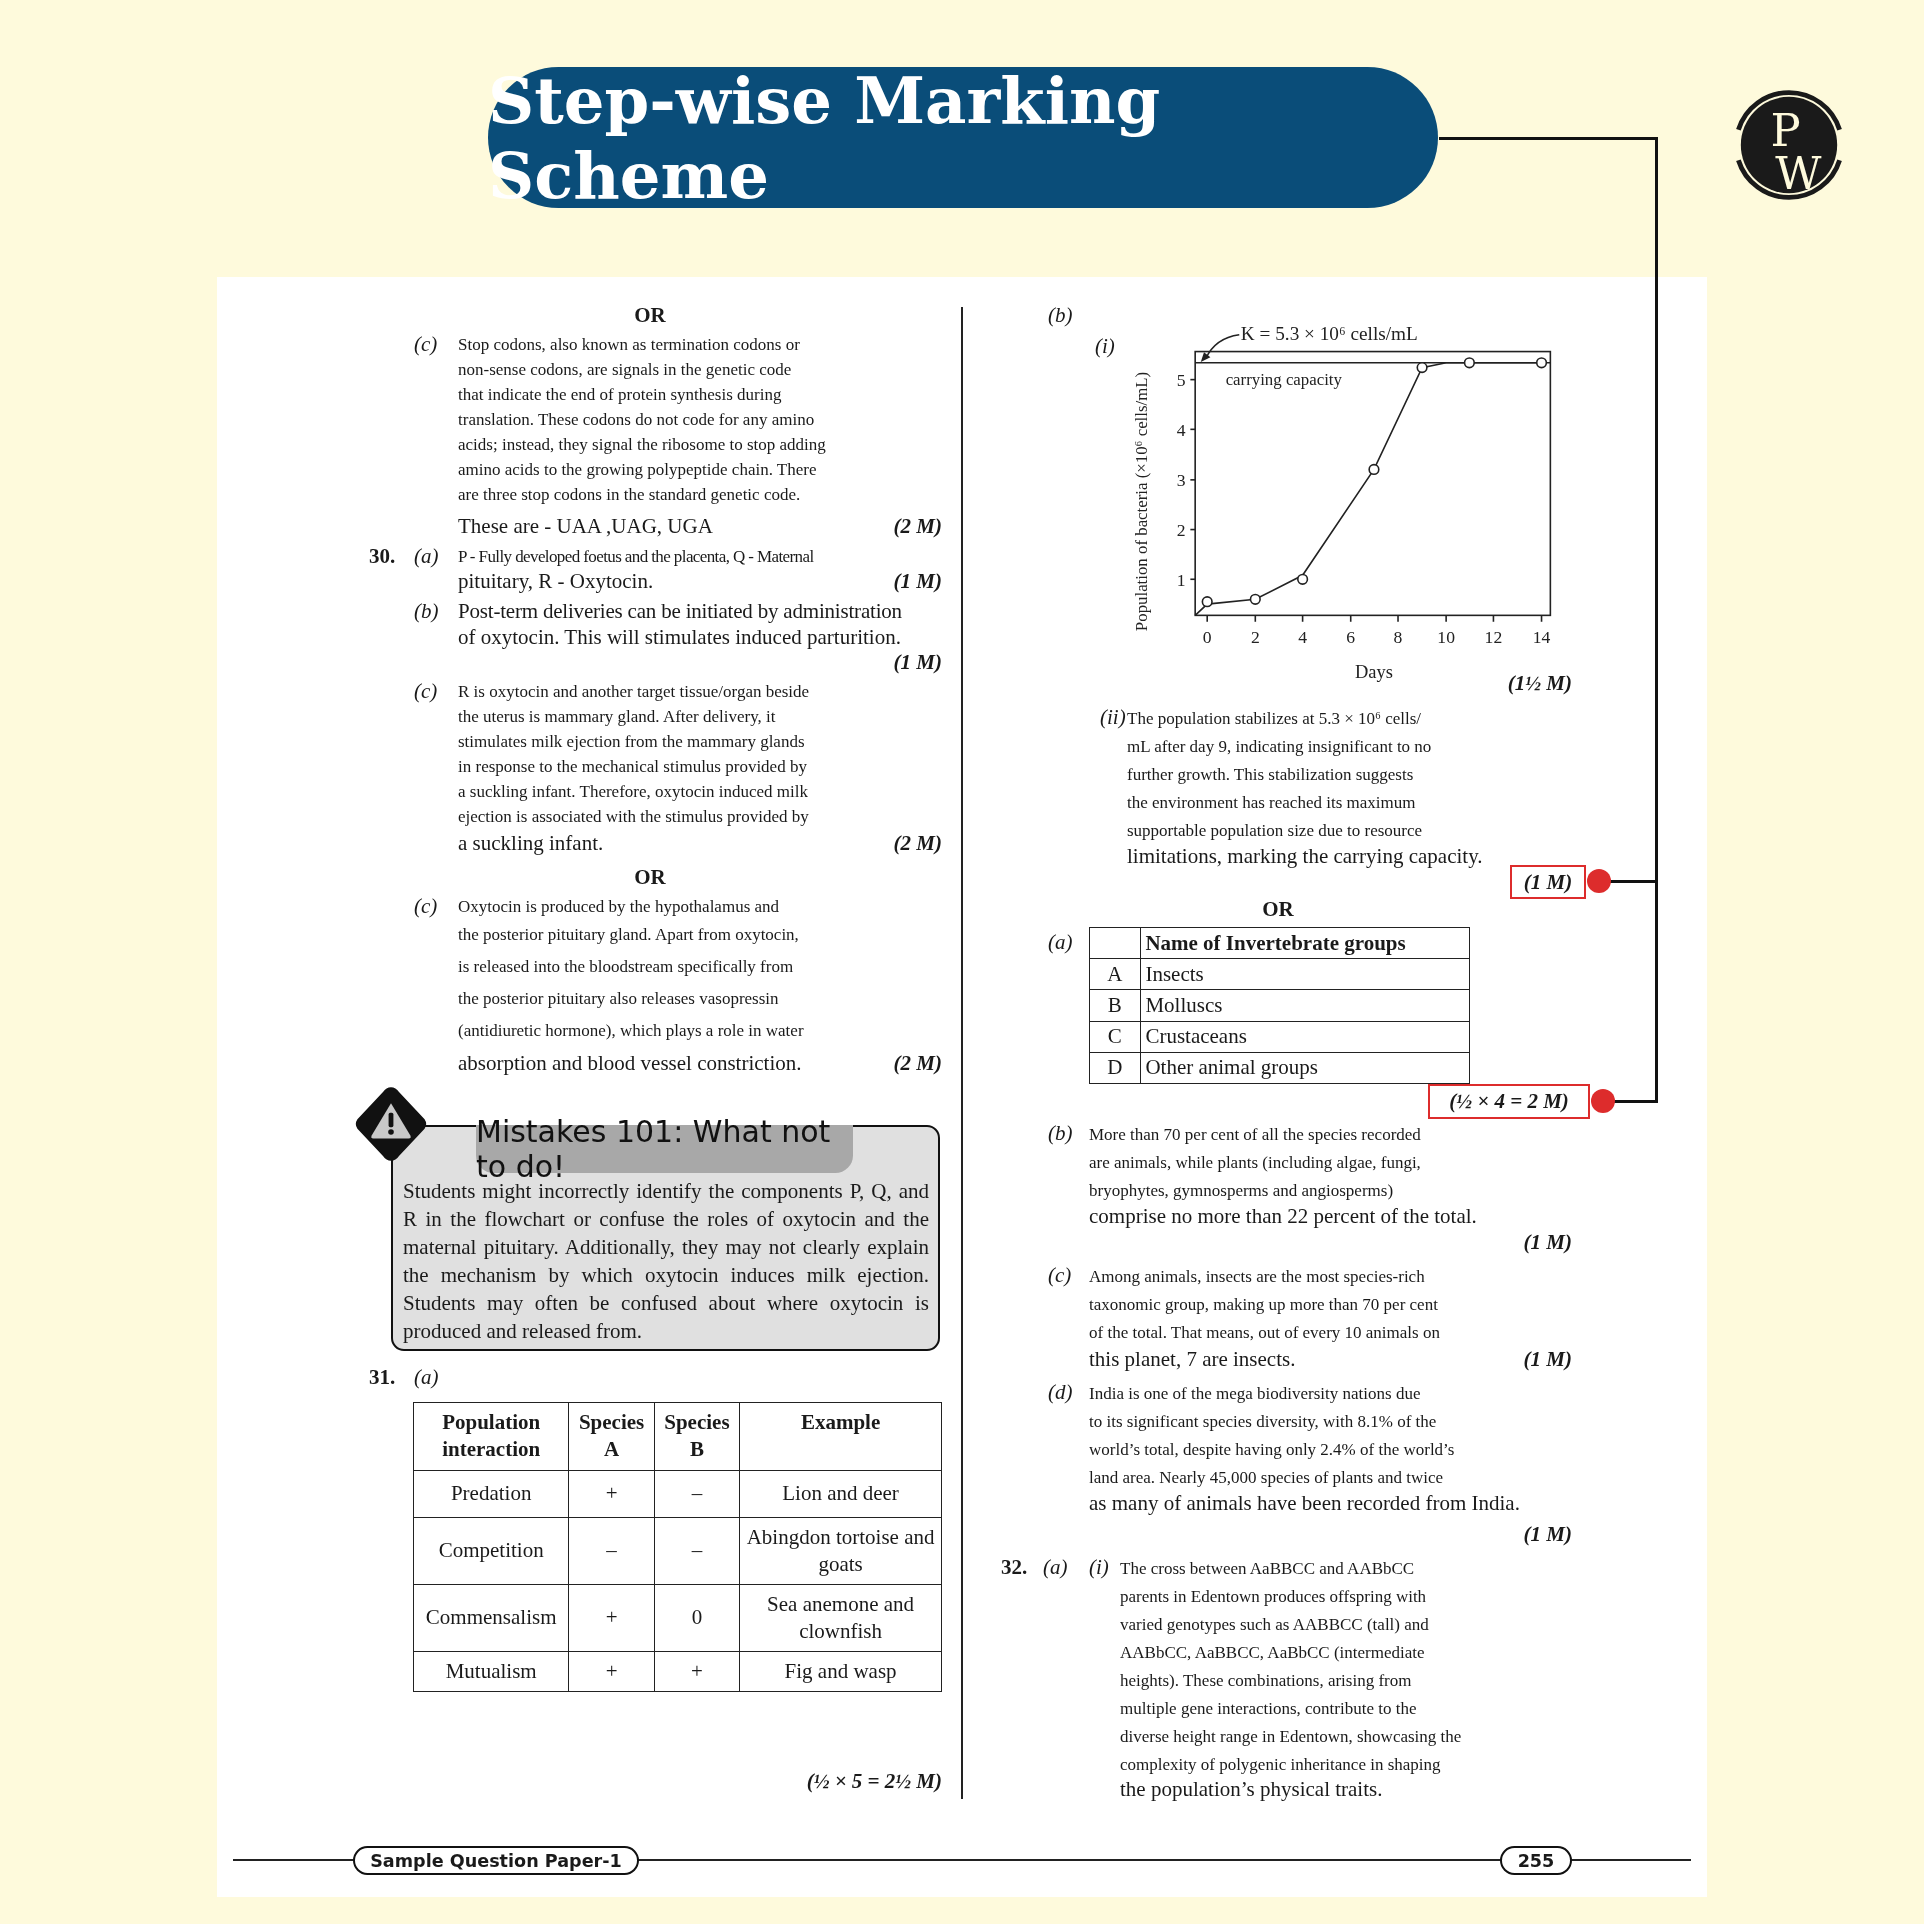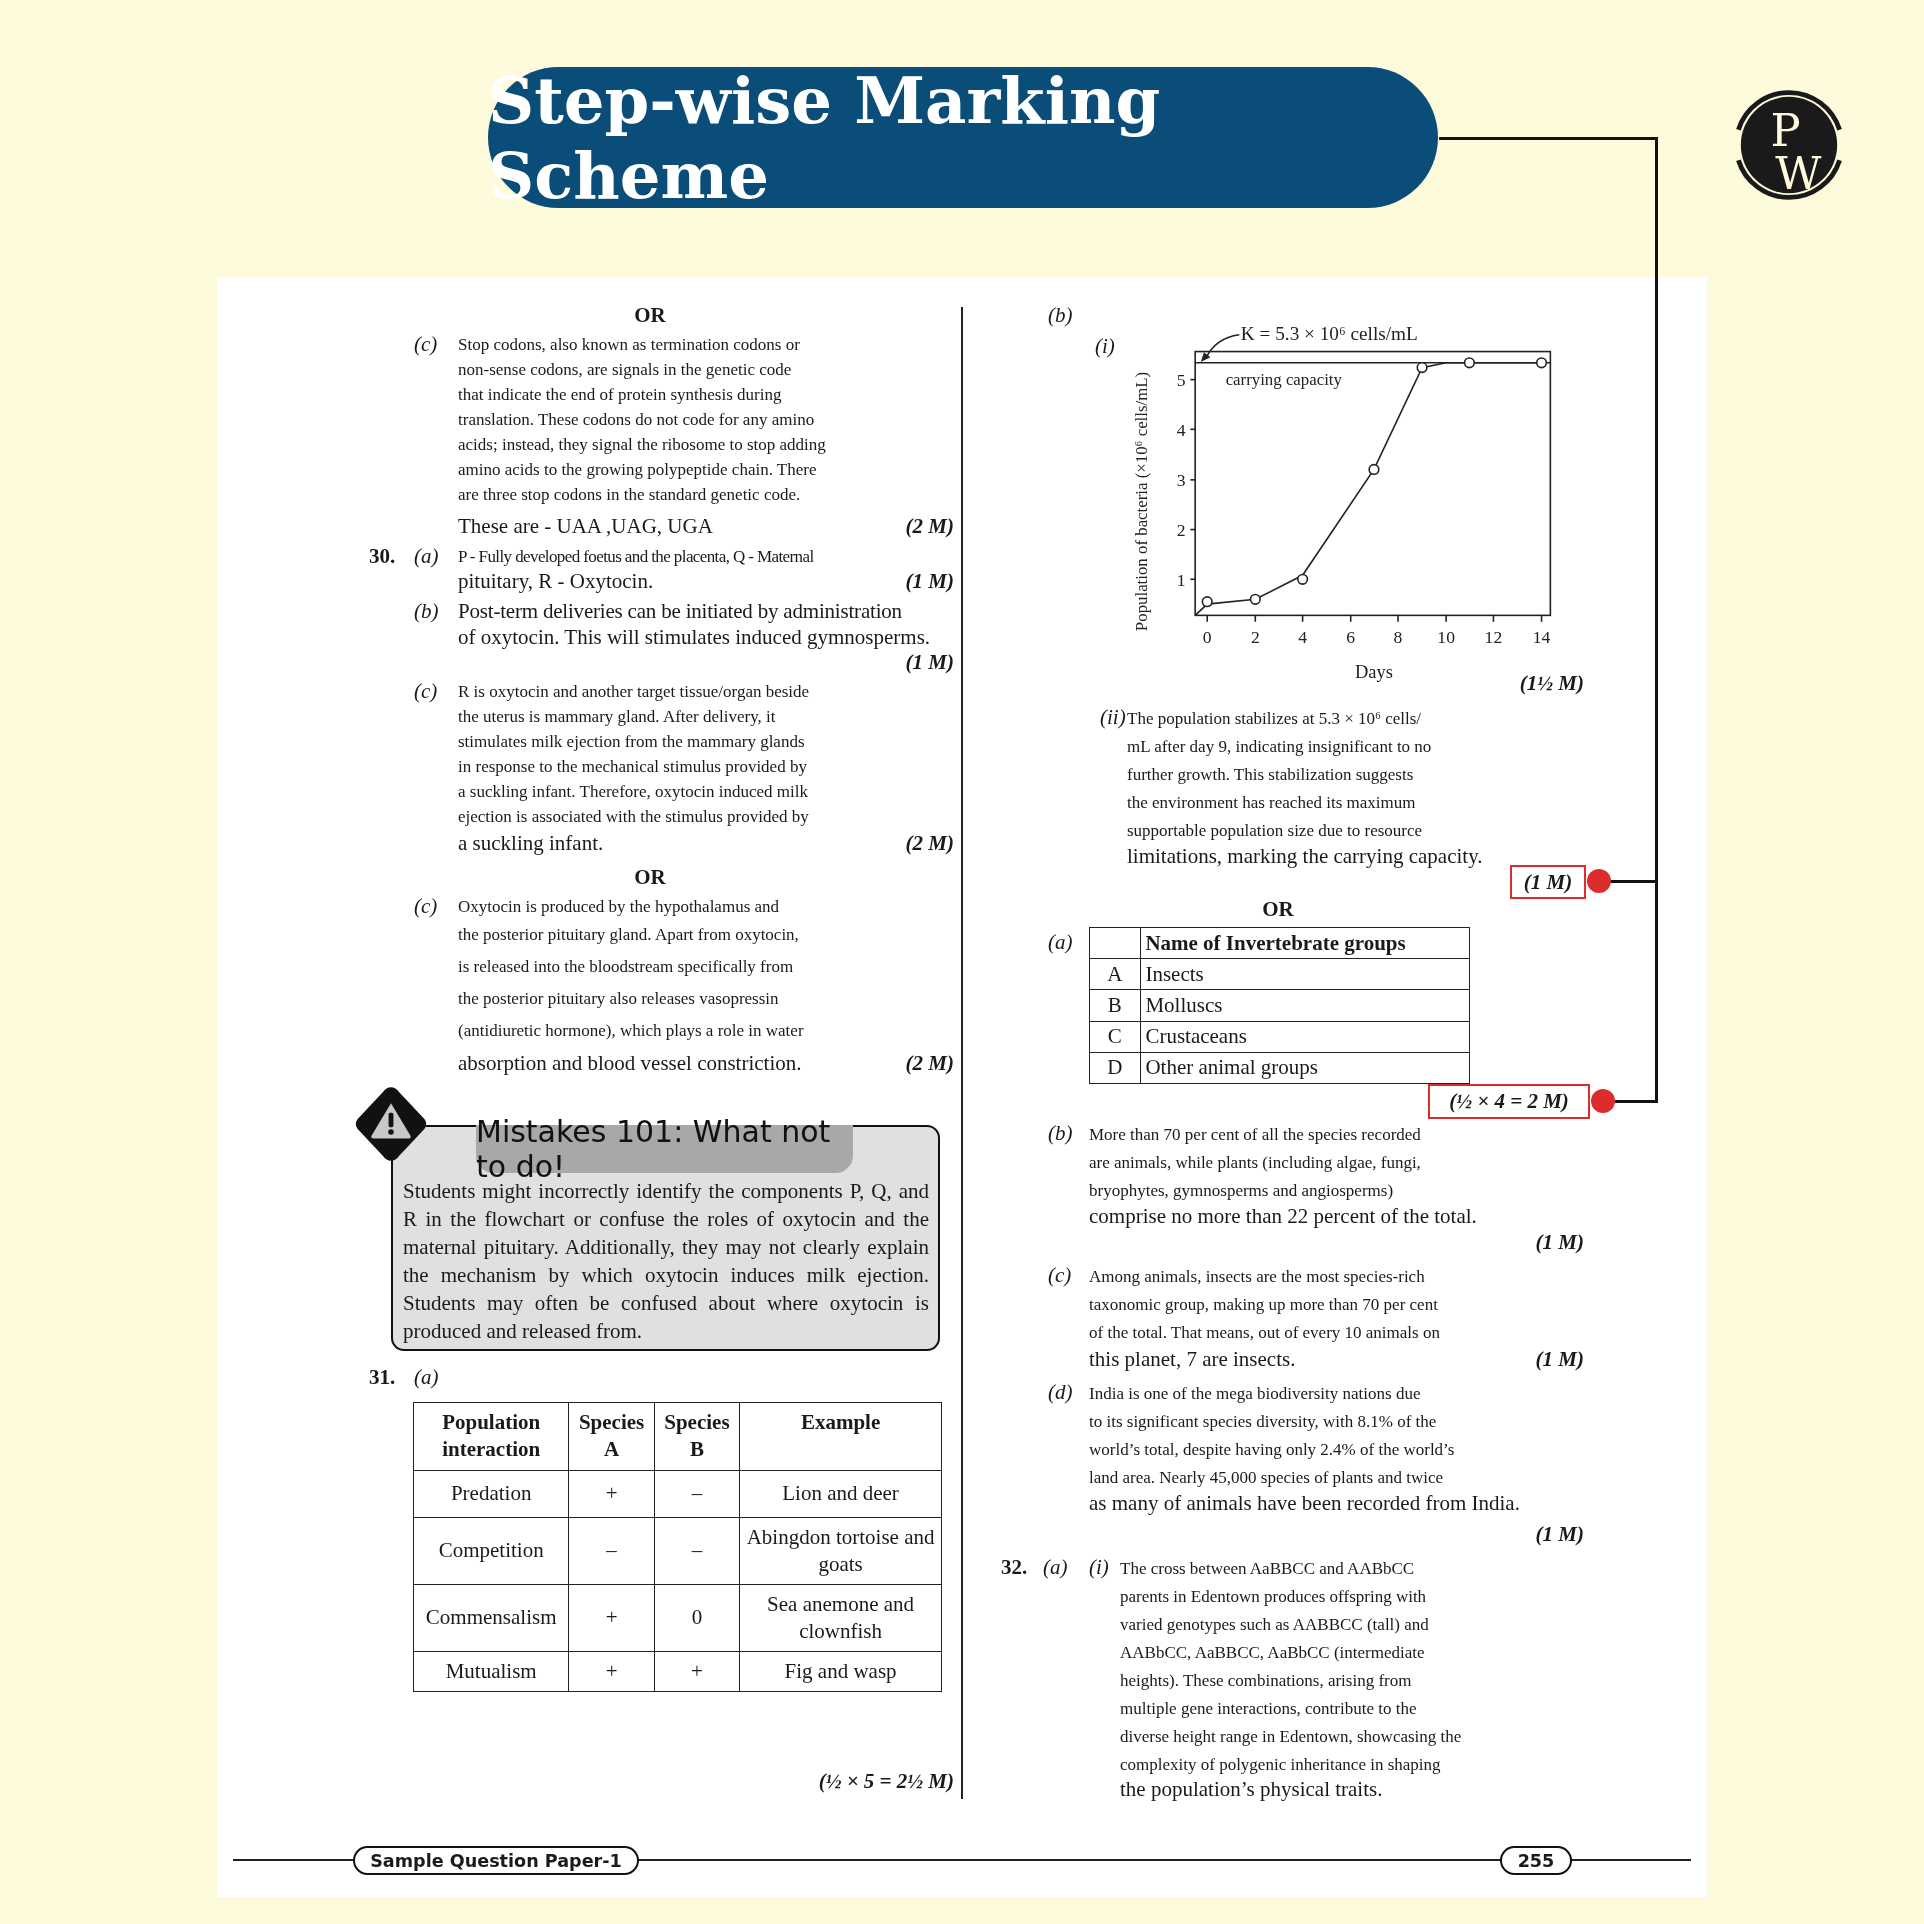--- a/index.html
+++ b/index.html
@@ -26,21 +26,21 @@
   .dot { position: absolute; width: 24px; height: 24px; border-radius: 50%; background: #dd2c2c; }
   
   .page {
     position: absolute; left: 217px; top: 277px; width: 1490px; height: 1620px;
     background: #ffffff;
   }
   .divider { position: absolute; left: 961px; top: 307px; width: 1.6px; height: 1492px; background: #222; }
   .t { position: absolute; font-size: 17px; line-height: 25px; text-align: justify; text-align-last: left; }
   .lbl { position: absolute; font-size: 21px; line-height: 25px; }
   .qnum { position: absolute; font-size: 21px; font-weight: bold; line-height: 25px; }
-  .marks { position: absolute; font-size: 21px; font-weight: bold; font-style: italic; line-height: 25px; text-align: right; margin-left: 12px; }
+  .marks { position: absolute; font-size: 21px; font-weight: bold; font-style: italic; line-height: 25px; text-align: right; }
   .or { position: absolute; font-size: 21px; font-weight: bold; text-align: center; }
   .redbox { position: absolute; border: 2.4px solid #dd2c2c; box-sizing: border-box; font-size: 21px; font-weight: bold; font-style: italic; display: flex; align-items: center; justify-content: center; background: #fff; }
   
   table { border-collapse: collapse; position: absolute; font-family: "Liberation Serif", serif; font-size: 21px; }
   table td, table th { border: 1.6px solid #222; padding: 1.6px 4.8px; line-height: 27px; }
   .inv td { text-align: left; }
   .inv td.k { text-align: center; width: 40px; }
   .pop th { font-weight: bold; text-align: center; vertical-align: top; line-height: 27px; padding: 6.4px 3.2px; }
   .pop td { text-align: center; vertical-align: middle; line-height: 27px; padding: 1.6px 3.2px; }
   
@@ -109,21 +109,21 @@
 <div class="qnum" style="left:369px; top:544px;">30.</div>
 <div class="lbl" style="left:414px; top:544px; font-style:italic;">(a)</div>
 <div class="t" style="left:458px; top:544px; width:484px; letter-spacing:-0.6px;">
   <div>P - Fully developed foetus and the placenta, Q - Maternal</div>
 </div>
 <div class="lbl" style="left:458px; top:569px;">pituitary, R - Oxytocin.</div>
 <div class="marks" style="left:802px; top:569px; width:140px;">(1 M)</div>
 
 <div class="lbl" style="left:414px; top:599px; font-style:italic;">(b)</div>
 <div class="lbl" style="left:458px; top:599px; letter-spacing:-0.2px;">Post-term deliveries can be initiated by administration</div>
-<div class="lbl" style="left:458px; top:625px;">of oxytocin. This will stimulates induced gymnosperms.</div>
+<div class="lbl" style="left:458px; top:625px;">of oxytocin. This will stimulates induced parturition.</div>
 <div class="marks" style="left:802px; top:650px; width:140px;">(1 M)</div>
 
 <div class="lbl" style="left:414px; top:679px; font-style:italic;">(c)</div>
 <div class="t" style="left:458px; top:679px; width:484px;">
   <div>R is oxytocin and another target tissue/organ beside</div>
   <div>the uterus is mammary gland. After delivery, it</div>
   <div>stimulates milk ejection from the mammary glands</div>
   <div>in response to the mechanical stimulus provided by</div>
   <div>a suckling infant. Therefore, oxytocin induced milk</div>
   <div>ejection is associated with the stimulus provided by</div>

